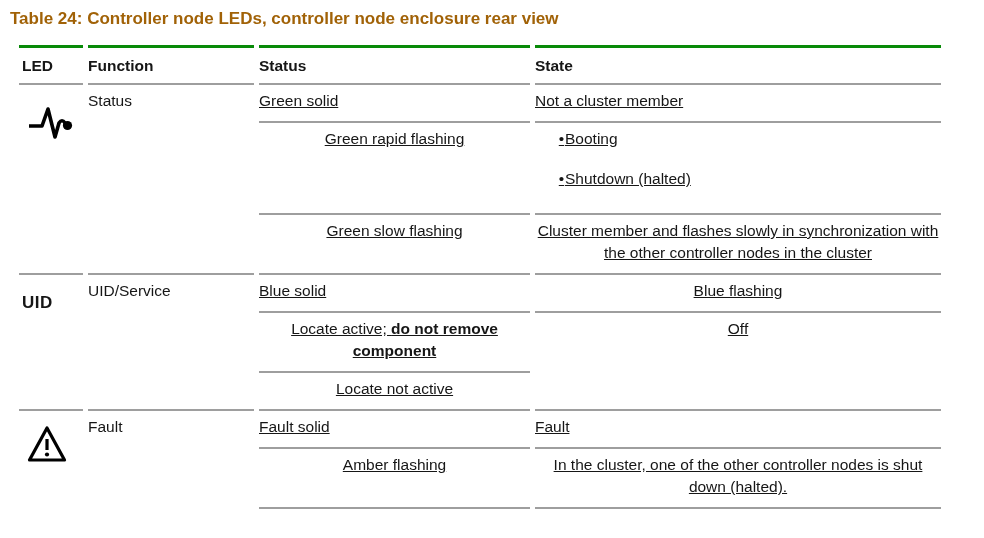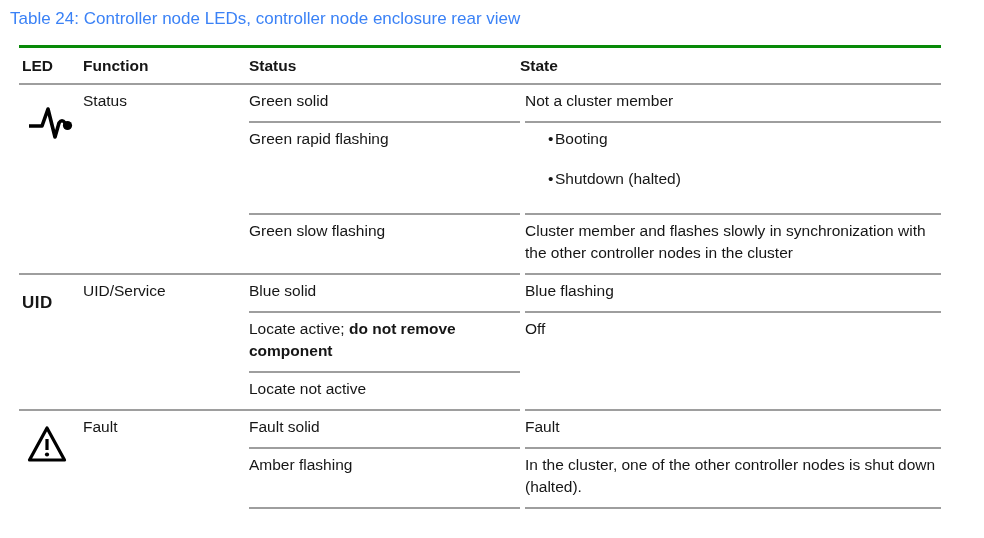--- a/index.html
+++ b/index.html
@@ -3,37 +3,37 @@
 <meta charset="utf-8">
 <style>
   * { box-sizing: border-box; }
   html, body { margin: 0; padding: 0; }
   body {
     width: 984px; height: 538px; overflow: hidden;
     background: #ffffff; color: #161616;
     font-family: "Liberation Sans", sans-serif;
   }
   .title {
-    font-size: 17px; font-weight: normal; line-height: 22px;
-    margin: 8px 0 0 10px; color: #3b82f6;
+    font-size: 17px; font-weight: bold; line-height: 22px;
+    margin: 8px 0 0 10px; color: #a16207;
   }
   .table { margin: 15px 0 0 19px; width: 922px; font-size: 15.5px; line-height: 22px; }
-  .grid4 { display: grid; grid-template-columns: 64px 166px 271px 1fr; }
+  .grid4 { display: grid; grid-template-columns: 64px 166px 271px 1fr; column-gap: 5px; }
   .thead .hcell {
     border-top: 3px solid #088a08;
     border-bottom: 2px solid #9e9e9e;
     font-weight: bold; padding: 7px 0 6px 0;
   }
   .thead .hcell:first-child { padding-left: 3px; }
   .section { }
   .led-cell { padding: 5px 0 4px 3px; }
   .fn-cell  { padding: 5px 0 4px 0; }
   .rows { grid-column: 3 / 5; display: grid; grid-template-columns: 271px 1fr; column-gap: 5px; }
-  .scell { padding: 5px 0 9px 0; }
-  .sep { border-top: 2px solid #9e9e9e; }
+  .scell { padding: 5px 0 9px 0; text-decoration: underline; }
+  .sep { border-top: 2px solid #9e9e9e; text-align: center; }
   .secline { border-top: 2px solid #9e9e9e; }
   .botline { border-bottom: 2px solid #9e9e9e; }
   .uid-label { font-size: 17px; font-weight: bold; margin-top: 12px; letter-spacing: 0.5px; }
   .icon-wrap { display: block; }
   .hb-wrap { margin-top: 14px; margin-left: 6px; }
   .warn-wrap { margin-top: 8px; margin-left: 4px; }
   ul.bullets { list-style: none; margin: 0; padding: 0 0 14px 2px; }
   ul.bullets li { display: flex; }
   ul.bullets li + li { margin-top: 18px; }
   ul.bullets .bullet { width: 28px; flex: 0 0 28px; padding-left: 21px; }

